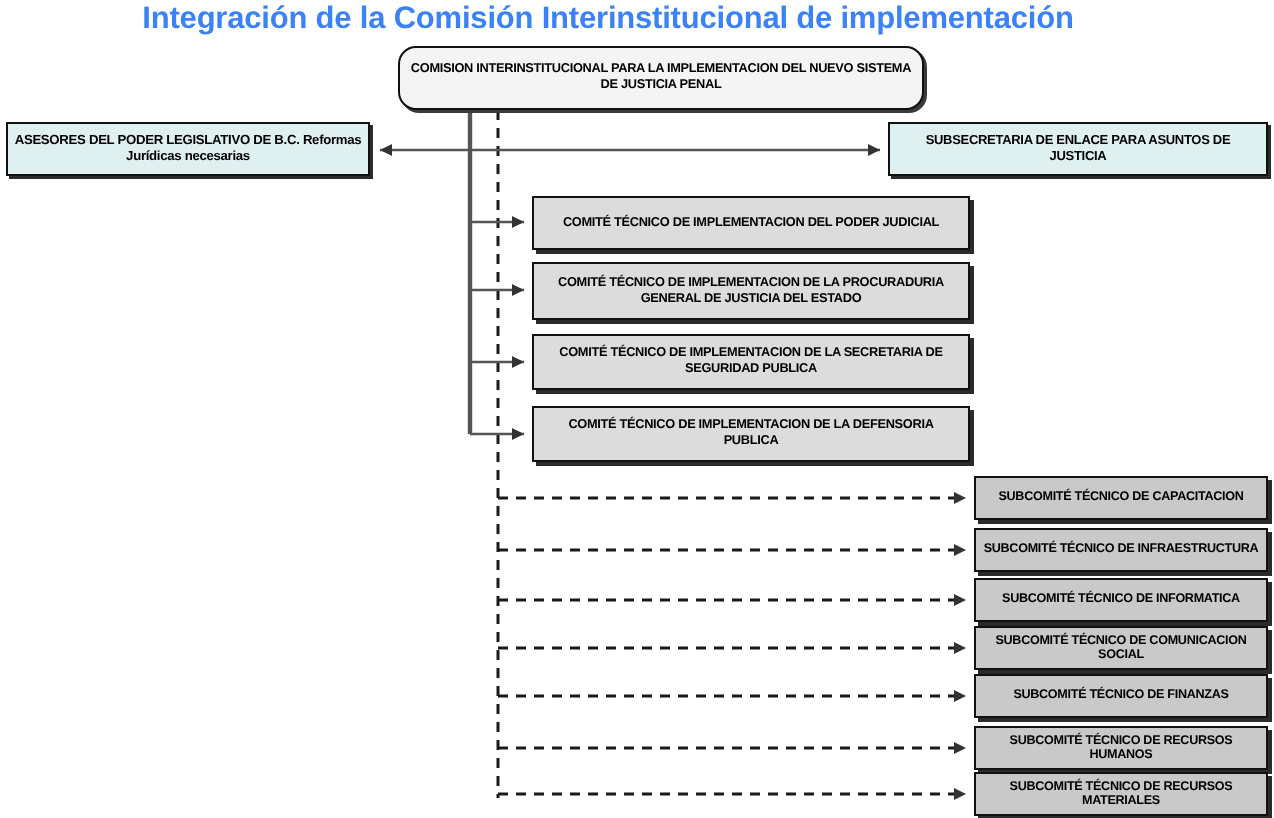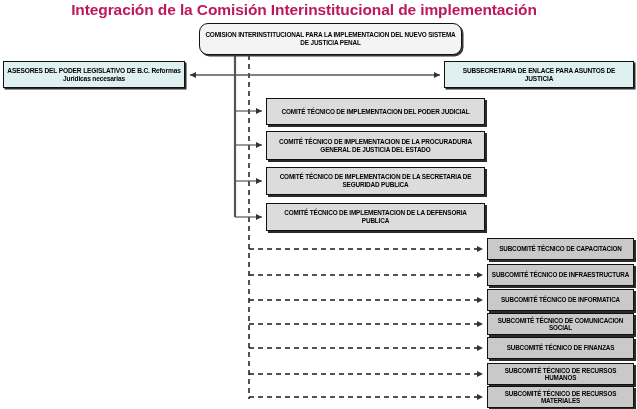--- a/index.html
+++ b/index.html
@@ -20,21 +20,21 @@
 
   
   #chart-title {
     position: absolute;
     left: 0;
     top: 1px;
     width: 608px;
     text-align: center;
     font-size: 15.5px;
     font-weight: bold;
-    color: #be185d;
+    color: #3b82f6;
     letter-spacing: -0.1px;
     white-space: nowrap;
   }
 
   
   .node {
     position: absolute;
     box-sizing: border-box;
     display: flex;
     align-items: center;

